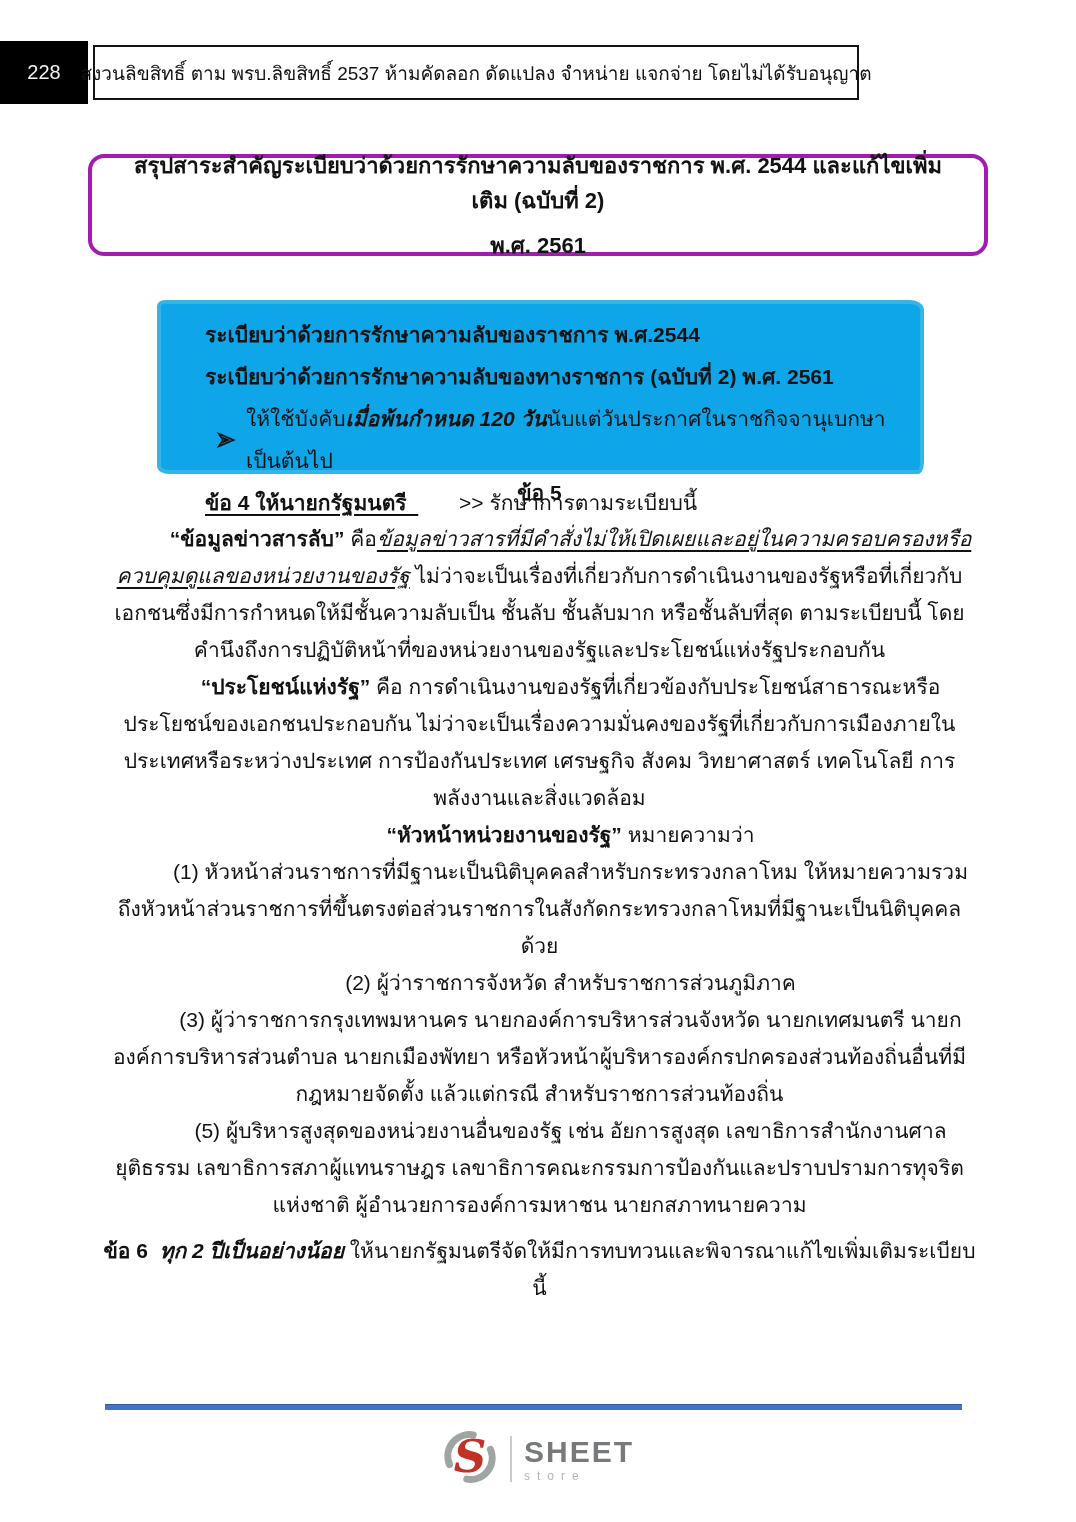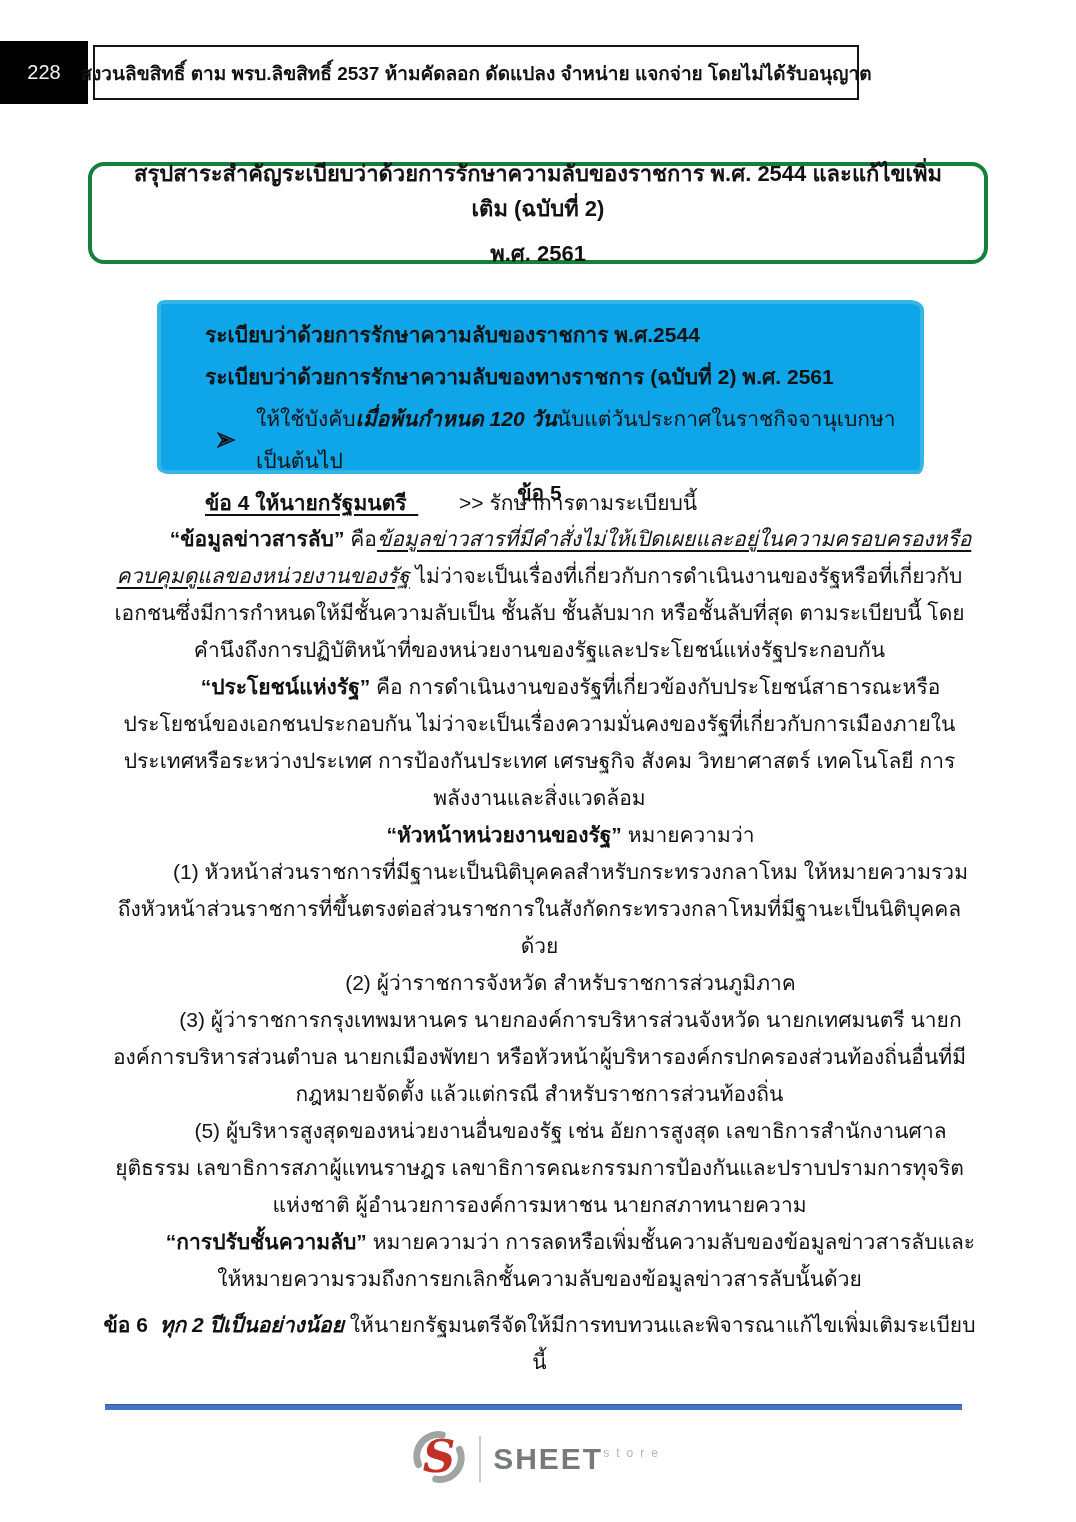--- a/index.html
+++ b/index.html
@@ -13,39 +13,38 @@
   .pagenum-box {
     position:absolute; left:0; top:25px; width:88px; height:63px;
     background:#000000; color:#f2f2f2; display:flex; align-items:center;
     justify-content:center; font-size:20px;
   }
   .copyright-box {
     position:absolute; left:93px; top:29px; width:766px; height:55px;
     border:2px solid #141414; display:flex; align-items:center;
     justify-content:center; font-size:19px; background:#fff; padding:0 10px;
     white-space:nowrap;
-    font-weight:bold;
   }
   
   .title-box {
-    position:absolute; left:88px; top:146px; width:900px; height:102px;
-    border:4px solid #15803d; border-radius:16px; background:#fff;
+    position:absolute; left:88px; top:138px; width:900px; height:102px;
+    border:4px solid #a21caf; border-radius:16px; background:#fff;
     display:flex; flex-direction:column; align-items:center; justify-content:center;
     gap:10px; font-weight:bold; font-size:22px; text-align:center; padding:0 24px;
   }
   
   .highlight-box {
     position:absolute; left:157px; top:284px; width:767px; height:174px;
     border:4px solid #35B5E5; background:#0ea5e9;
     border-radius:8px 14px 6px 12px / 6px 10px 12px 8px;
     padding:10px 16px 0 44px; font-size:21px;
   }
   .hl-line { line-height:42px; white-space:nowrap; }
   .hl-bold { font-weight:bold; }
-  .bullet-line { display:flex; align-items:center; gap:20px; padding-left:12px; }
+  .bullet-line { display:flex; align-items:center; gap:10px; padding-left:12px; }
   .bullet-icon { display:inline-flex; flex:0 0 auto; }
   .rich { white-space:pre-wrap; }
   
   .doc-body {
     position:absolute; left:103px; top:458px; width:873px;
     font-size:21px; line-height:37px; text-align:center;
   }
   .clause-heading { font-weight:bold; margin-bottom:9px; }
   .para { margin:0; }
   .para.indent { text-indent:62px; }
@@ -53,21 +52,21 @@
   
   .footer-rule {
     position:absolute; left:105px; top:1388px; width:857px; height:6px;
     background:#4472C4; border-top:1px solid #35599c;
   }
   .logo {
     position:absolute; left:0; right:0; top:1406px; height:74px;
     display:flex; align-items:center; justify-content:center; gap:12px;
   }
   .logo-divider { width:2px; height:46px; background:#c9cbcb; }
-  .logo-textblock { display:flex; flex-direction:row; line-height:1; }
+  .logo-textblock { display:flex; flex-direction:column; line-height:1; }
   .logo-title {
     font-size:30px; font-weight:bold; color:#77797B; letter-spacing:2px;
   }
   .logo-sub {
     font-size:12px; color:#B2B4B4; letter-spacing:7px; margin-top:3px;
   }
 </style>
 </head>
 <body>
 
@@ -102,21 +101,20 @@
 
   <main class="doc-body">
     <div class="clause-heading">ข้อ 5</div>
     <p class="para indent rich"><span style="font-weight: bold;">“ข้อมูลข่าวสารลับ”</span><span> คือ</span><span style="font-style: italic; text-decoration: underline; text-underline-offset: 4px;">ข้อมูลข่าวสารที่มีคำสั่งไม่ให้เปิดเผยและอยู่ในความครอบครองหรือควบคุมดูแลของหน่วยงานของรัฐ</span><span> ไม่ว่าจะเป็นเรื่องที่เกี่ยวกับการดำเนินงานของรัฐหรือที่เกี่ยวกับเอกชนซึ่งมีการกำหนดให้มีชั้นความลับเป็น ชั้นลับ ชั้นลับมาก หรือชั้นลับที่สุด ตามระเบียบนี้ โดยคำนึงถึงการปฏิบัติหน้าที่ของหน่วยงานของรัฐและประโยชน์แห่งรัฐประกอบกัน</span></p>
     <p class="para indent rich"><span style="font-weight: bold;">“ประโยชน์แห่งรัฐ”</span><span> คือ การดำเนินงานของรัฐที่เกี่ยวข้องกับประโยชน์สาธารณะหรือประโยชน์ของเอกชนประกอบกัน ไม่ว่าจะเป็นเรื่องความมั่นคงของรัฐที่เกี่ยวกับการเมืองภายในประเทศหรือระหว่างประเทศ การป้องกันประเทศ เศรษฐกิจ สังคม วิทยาศาสตร์ เทคโนโลยี การพลังงานและสิ่งแวดล้อม</span></p>
     <p class="para indent rich"><span style="font-weight: bold;">“หัวหน้าหน่วยงานของรัฐ”</span><span> หมายความว่า</span></p>
     <p class="para indent rich"><span>(1) หัวหน้าส่วนราชการที่มีฐานะเป็นนิติบุคคลสำหรับกระทรวงกลาโหม ให้หมายความรวมถึงหัวหน้าส่วนราชการที่ขึ้นตรงต่อส่วนราชการในสังกัดกระทรวงกลาโหมที่มีฐานะเป็นนิติบุคคลด้วย</span></p>
     <p class="para indent rich"><span>(2) ผู้ว่าราชการจังหวัด สำหรับราชการส่วนภูมิภาค</span></p>
     <p class="para indent rich"><span>(3) ผู้ว่าราชการกรุงเทพมหานคร นายกองค์การบริหารส่วนจังหวัด นายกเทศมนตรี นายกองค์การบริหารส่วนตำบล นายกเมืองพัทยา หรือหัวหน้าผู้บริหารองค์กรปกครองส่วนท้องถิ่นอื่นที่มีกฎหมายจัดตั้ง แล้วแต่กรณี สำหรับราชการส่วนท้องถิ่น</span></p>
     <p class="para indent rich"><span>(5) ผู้บริหารสูงสุดของหน่วยงานอื่นของรัฐ เช่น อัยการสูงสุด เลขาธิการสำนักงานศาลยุติธรรม เลขาธิการสภาผู้แทนราษฎร เลขาธิการคณะกรรมการป้องกันและปราบปรามการทุจริตแห่งชาติ ผู้อำนวยการองค์การมหาชน นายกสภาทนายความ</span></p>
-    <p class="para indent rich"><span style="font-weight: bold;">“การปรับชั้นความลับ”</span><span> หมายความว่า การลดหรือเพิ่มชั้นความลับของข้อมูลข่าวสารลับและให้หมายความรวมถึงการยกเลิกชั้นความลับของข้อมูลข่าวสารลับนั้นด้วย</span></p>
     <p class="para clause6 rich"><span style="font-weight: bold;">ข้อ 6  </span><span style="font-weight: bold; font-style: italic;">ทุก 2 ปีเป็นอย่างน้อย</span><span> ให้นายกรัฐมนตรีจัดให้มีการทบทวนและพิจารณาแก้ไขเพิ่มเติมระเบียบนี้</span></p>
   </main>
 
   <div class="footer-rule"></div>
   <div class="logo">
     <span class="logo-iconwrap">
       <svg width="56" height="56" viewBox="0 0 52 52" aria-hidden="true">
         <path d="M7 33 A 20 20 0 0 1 29 5.5" stroke="#9FA5A3" stroke-width="6.5" fill="none" stroke-linecap="round"></path>
         <path d="M45 19 A 20 20 0 0 1 23 46.5" stroke="#9FA5A3" stroke-width="6.5" fill="none" stroke-linecap="round"></path>
         <text x="26" y="40" text-anchor="middle" font-family="DejaVu Serif, serif" font-size="42" font-weight="bold" font-style="italic" fill="#C23128">S</text>

